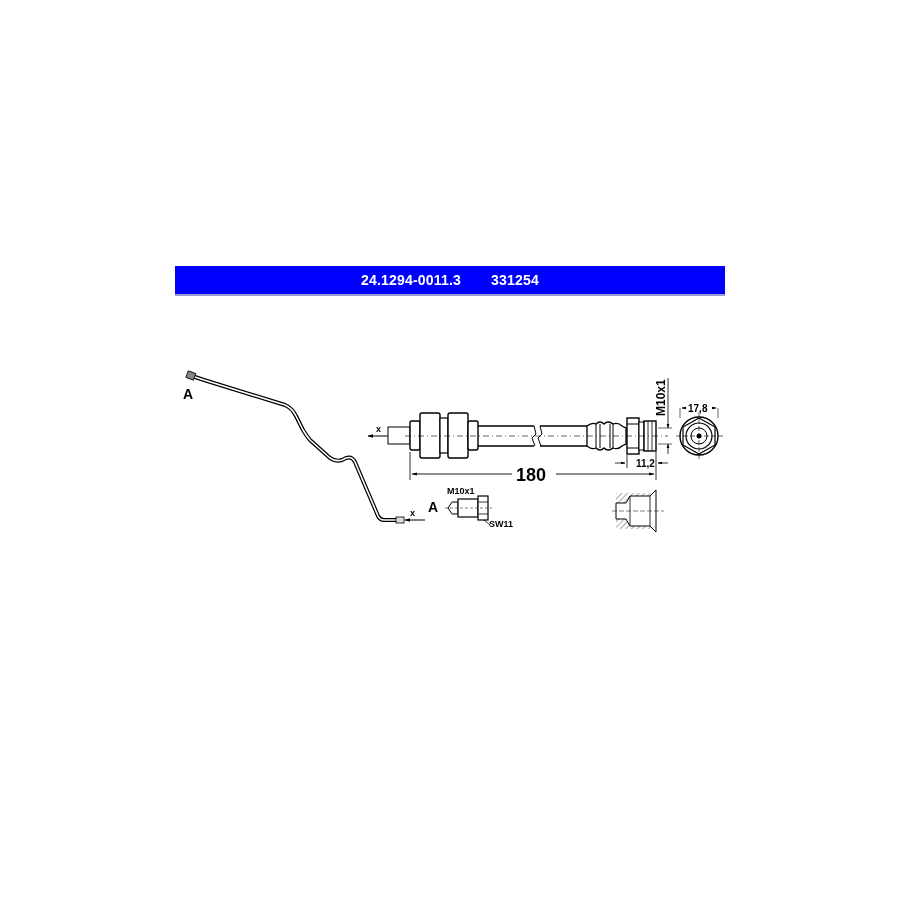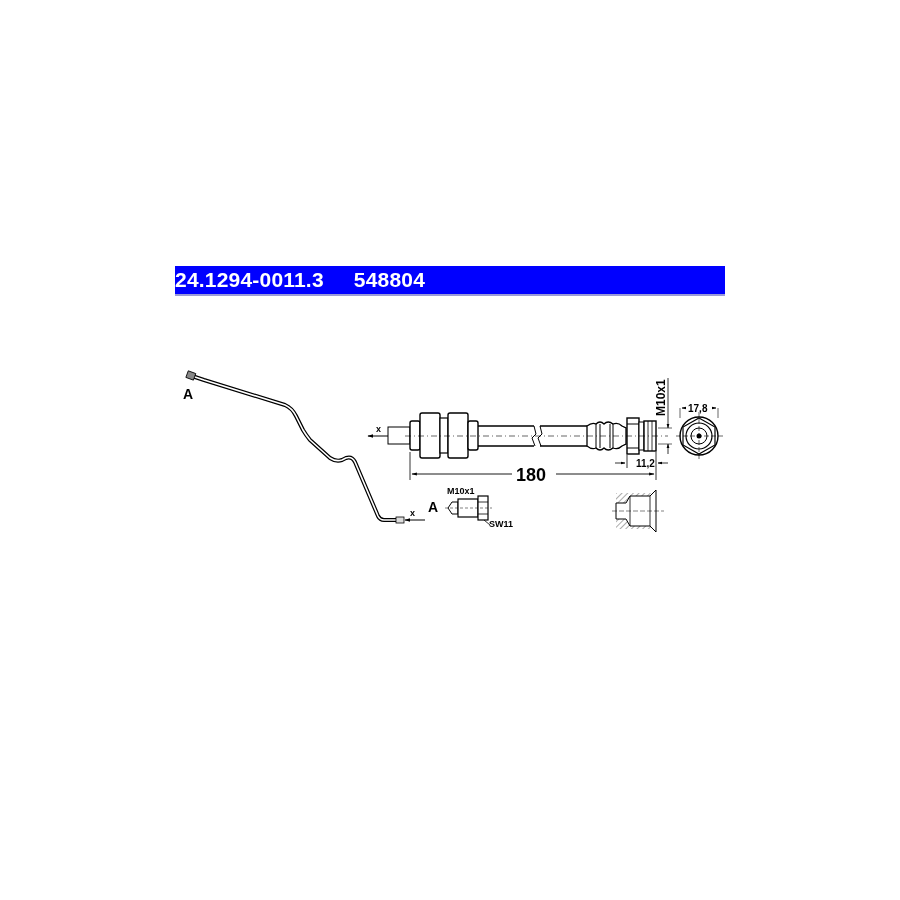--- a/index.html
+++ b/index.html
@@ -1,34 +1,34 @@
 <!DOCTYPE html>
 <html><head>
   <meta charset="utf-8">
   <style>
     html, body { margin: 0; padding: 0; background: #ffffff; }
     body { width: 900px; height: 900px; position: relative; overflow: hidden; font-family: "Liberation Sans", sans-serif; }
     .title-bar {
       position: absolute; left: 175px; top: 266px; width: 550px; height: 28px;
-      background: #0000ff; color: #ffffff; display: flex; align-items: center; 
-      font-family: "Liberation Sans", sans-serif; font-weight: bold; font-size: 21px; letter-spacing: 0.2px;
+      background: #0000ff; color: #ffffff; display: flex; align-items: center; justify-content: center;
+      font-family: "Liberation Sans", sans-serif; font-weight: bold; font-size: 14px; letter-spacing: 0.2px;
       box-shadow: 0 2px 0 #9a9ad8;
     }
     .title-bar span { display: inline-block; }
     .title-bar .gap { width: 30px; }
     svg.drawing { position: absolute; left: 0; top: 0; width: 900px; height: 900px; }
     svg text { font-family: "Liberation Sans", sans-serif; fill: #000; }
   </style>
 </head>
 <body>
 
 <div class="title-bar">
   <span>24.1294-0011.3</span>
   <span class="gap"></span>
-  <span>548804</span>
+  <span>331254</span>
 </div>
 
 <svg class="drawing" viewBox="0 0 900 900" xmlns="http://www.w3.org/2000/svg">
   <defs>
     <pattern id="hatch" patternUnits="userSpaceOnUse" width="4" height="4" patternTransform="rotate(45)">
       <line x1="0" y1="0" x2="0" y2="4" stroke="#555" stroke-width="1"></line>
     </pattern>
     <marker id="arrow" viewBox="0 0 10 10" refX="9" refY="5" markerWidth="6" markerHeight="6" orient="auto-start-reverse">
       <path d="M0,2 L10,5 L0,8 z" fill="#000"></path>
     </marker>

